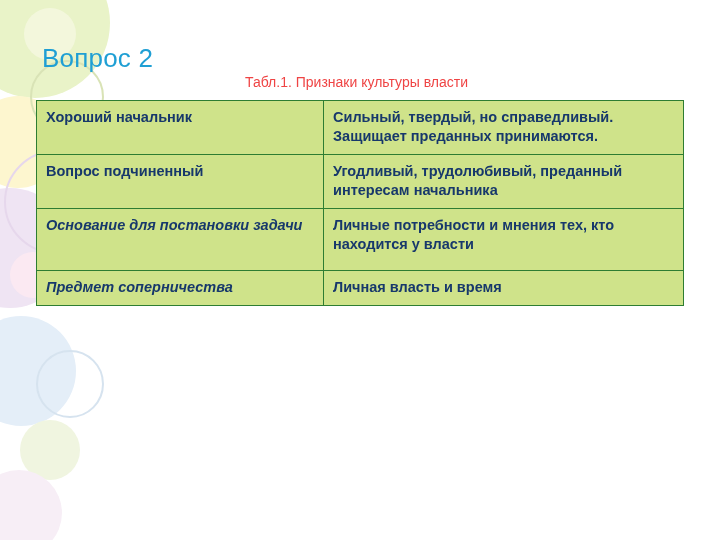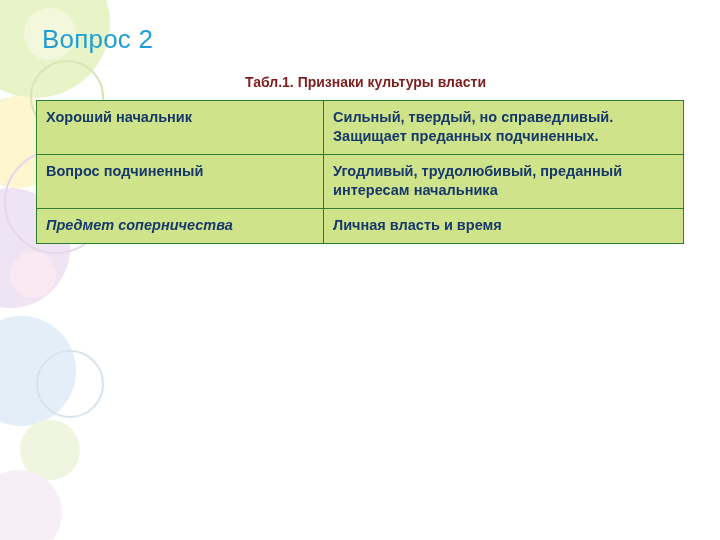--- a/index.html
+++ b/index.html
@@ -39,33 +39,33 @@
     border-radius: 50%;
     border: 2px solid #d9e3b6;
   }
   .r1 { left: 30px; top: 60px;  width: 70px;  height: 70px; }
   .r2 { left: 4px;  top: 150px; width: 100px; height: 100px; border-color: #e6d7ec; }
   .r3 { left: 36px; top: 350px; width: 64px;  height: 64px; border-color: #d6e3ef; }
 
   .slide-title {
     position: absolute;
     left: 42px;
-    top: 24px;
+    top: 43px;
     font-size: 26px;
     color: #1f9fd4;
     letter-spacing: 0.2px;
   }
 
   .table-caption {
     position: absolute;
     left: 245px;
     top: 74px;
     font-size: 14px;
-    color: #7f1d1d;
-    font-weight: bold;
+    color: #ef4444;
+    font-weight: normal;
   }
 
   .tbl-wrap {
     position: absolute;
     left: 36px;
     top: 100px;
     width: 648px;
   }
 
   table.culture {
@@ -116,25 +116,29 @@
 
 <div class="slide-title">Вопрос 2</div>
 
 <div class="table-caption">Табл.1. Признаки культуры власти</div>
 
 <div class="tbl-wrap">
   <table class="culture">
     <tbody>
       <tr>
         <td class="col-a">Хороший начальник</td>
-        <td>Сильный, твердый, но справедливый. Защищает преданных подчиненных.</td>
+        <td>Сильный, твердый, но справедливый. Защищает преданных принимаются.</td>
       </tr>
       <tr>
         <td class="col-a">Вопрос подчиненный</td>
         <td>Угодливый, трудолюбивый, преданный интересам начальника</td>
+      </tr>
+      <tr class="tall">
+        <td class="col-a italic">Основание для постановки задачи</td>
+        <td>Личные потребности и мнения тех, кто находится у власти</td>
       </tr>
       <tr class="tall2">
         <td class="col-a italic">Предмет соперничества</td>
         <td>Личная власть и время</td>
       </tr>
     </tbody>
   </table>
 </div>
 
 </body></html>

